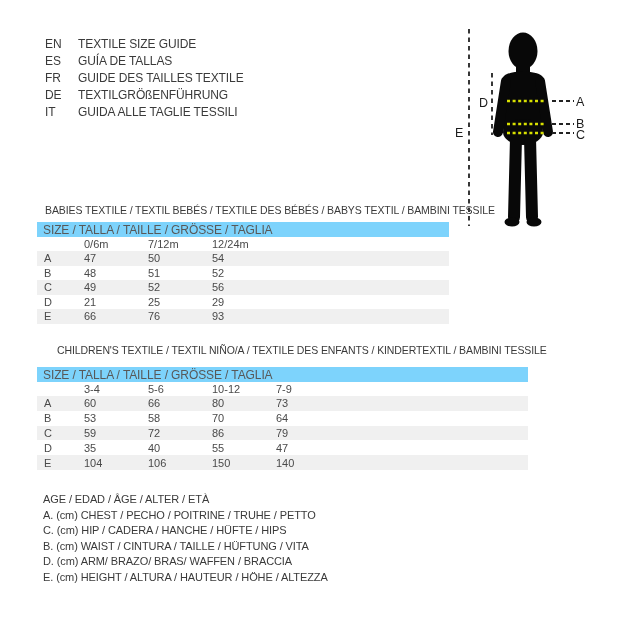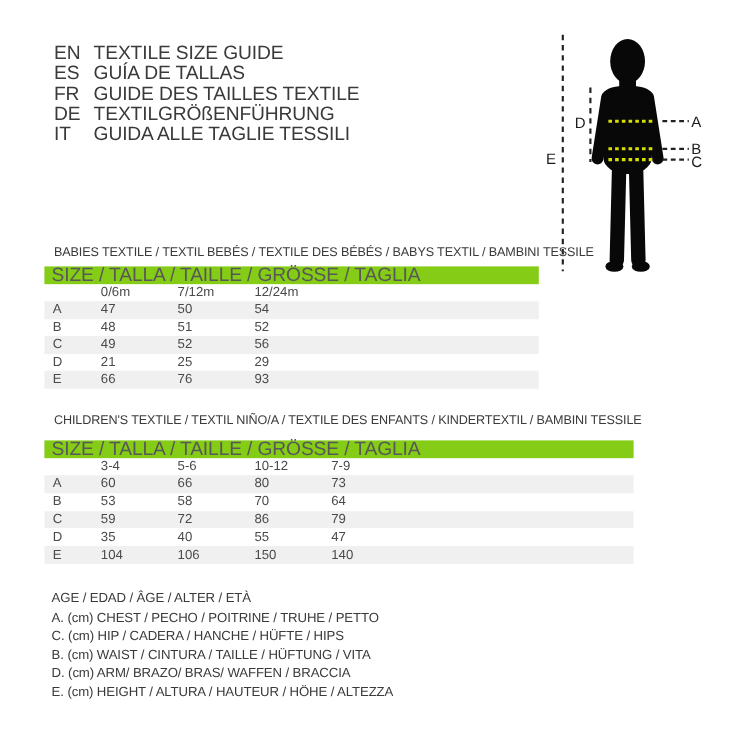--- a/index.html
+++ b/index.html
@@ -6,37 +6,37 @@
   body{
     width:620px;height:620px;position:relative;overflow:hidden;
     font-family:"Liberation Sans","DejaVu Sans",sans-serif;
     color:#3c3c3c;
     -webkit-font-smoothing:antialiased;
   }
   .abs{position:absolute;}
 
   
   #language-list{left:45px;top:36px;}
-  .lang-row{display:flex;font-size:16px;line-height:17px;letter-spacing:-0.1px;color:#3a3a3a;}
+  .lang-row{display:flex;font-size:12px;line-height:17px;letter-spacing:-0.1px;color:#3a3a3a;}
   .lang-code{width:33px;flex:0 0 33px;}
 
   
   #figure-box{left:455px;top:25px;width:150px;height:210px;}
 
   
   .section-title{font-size:10.5px;letter-spacing:-0.1px;color:#3a3a3a;white-space:nowrap;}
   #babies-title{left:45px;top:204px;}
-  #children-title{left:45px;top:344px;text-align:right;}
+  #children-title{left:57px;top:344px;text-align:right;}
 
   
   .size-table{left:37px;}
   #babies-table{top:222px;width:412px;}
   #children-table{top:367px;width:491px;}
-  .size-bar{height:15px;background:#84cc16;display:flex;align-items:center;
-            padding-left:6px;font-size:16px;color:#585858;letter-spacing:-0.1px;}
+  .size-bar{height:15px;background:#7dd3fc;display:flex;align-items:center;
+            padding-left:6px;font-size:12px;color:#585858;letter-spacing:-0.1px;}
   .trow{display:flex;align-items:center;font-size:11px;color:#4a4a4a;}
   .col-header-row{height:14px;background:#ffffff;}
   .data-row{height:14.5px;}
   #children-table .data-row{height:14.8px;}
   .data-row.odd{background:#f0f0f0;}
   .rl{width:47px;flex:0 0 47px;padding-left:7px;box-sizing:border-box;}
   .v{width:64px;flex:0 0 64px;}
 
   
   #legend{left:43px;top:492px;}

